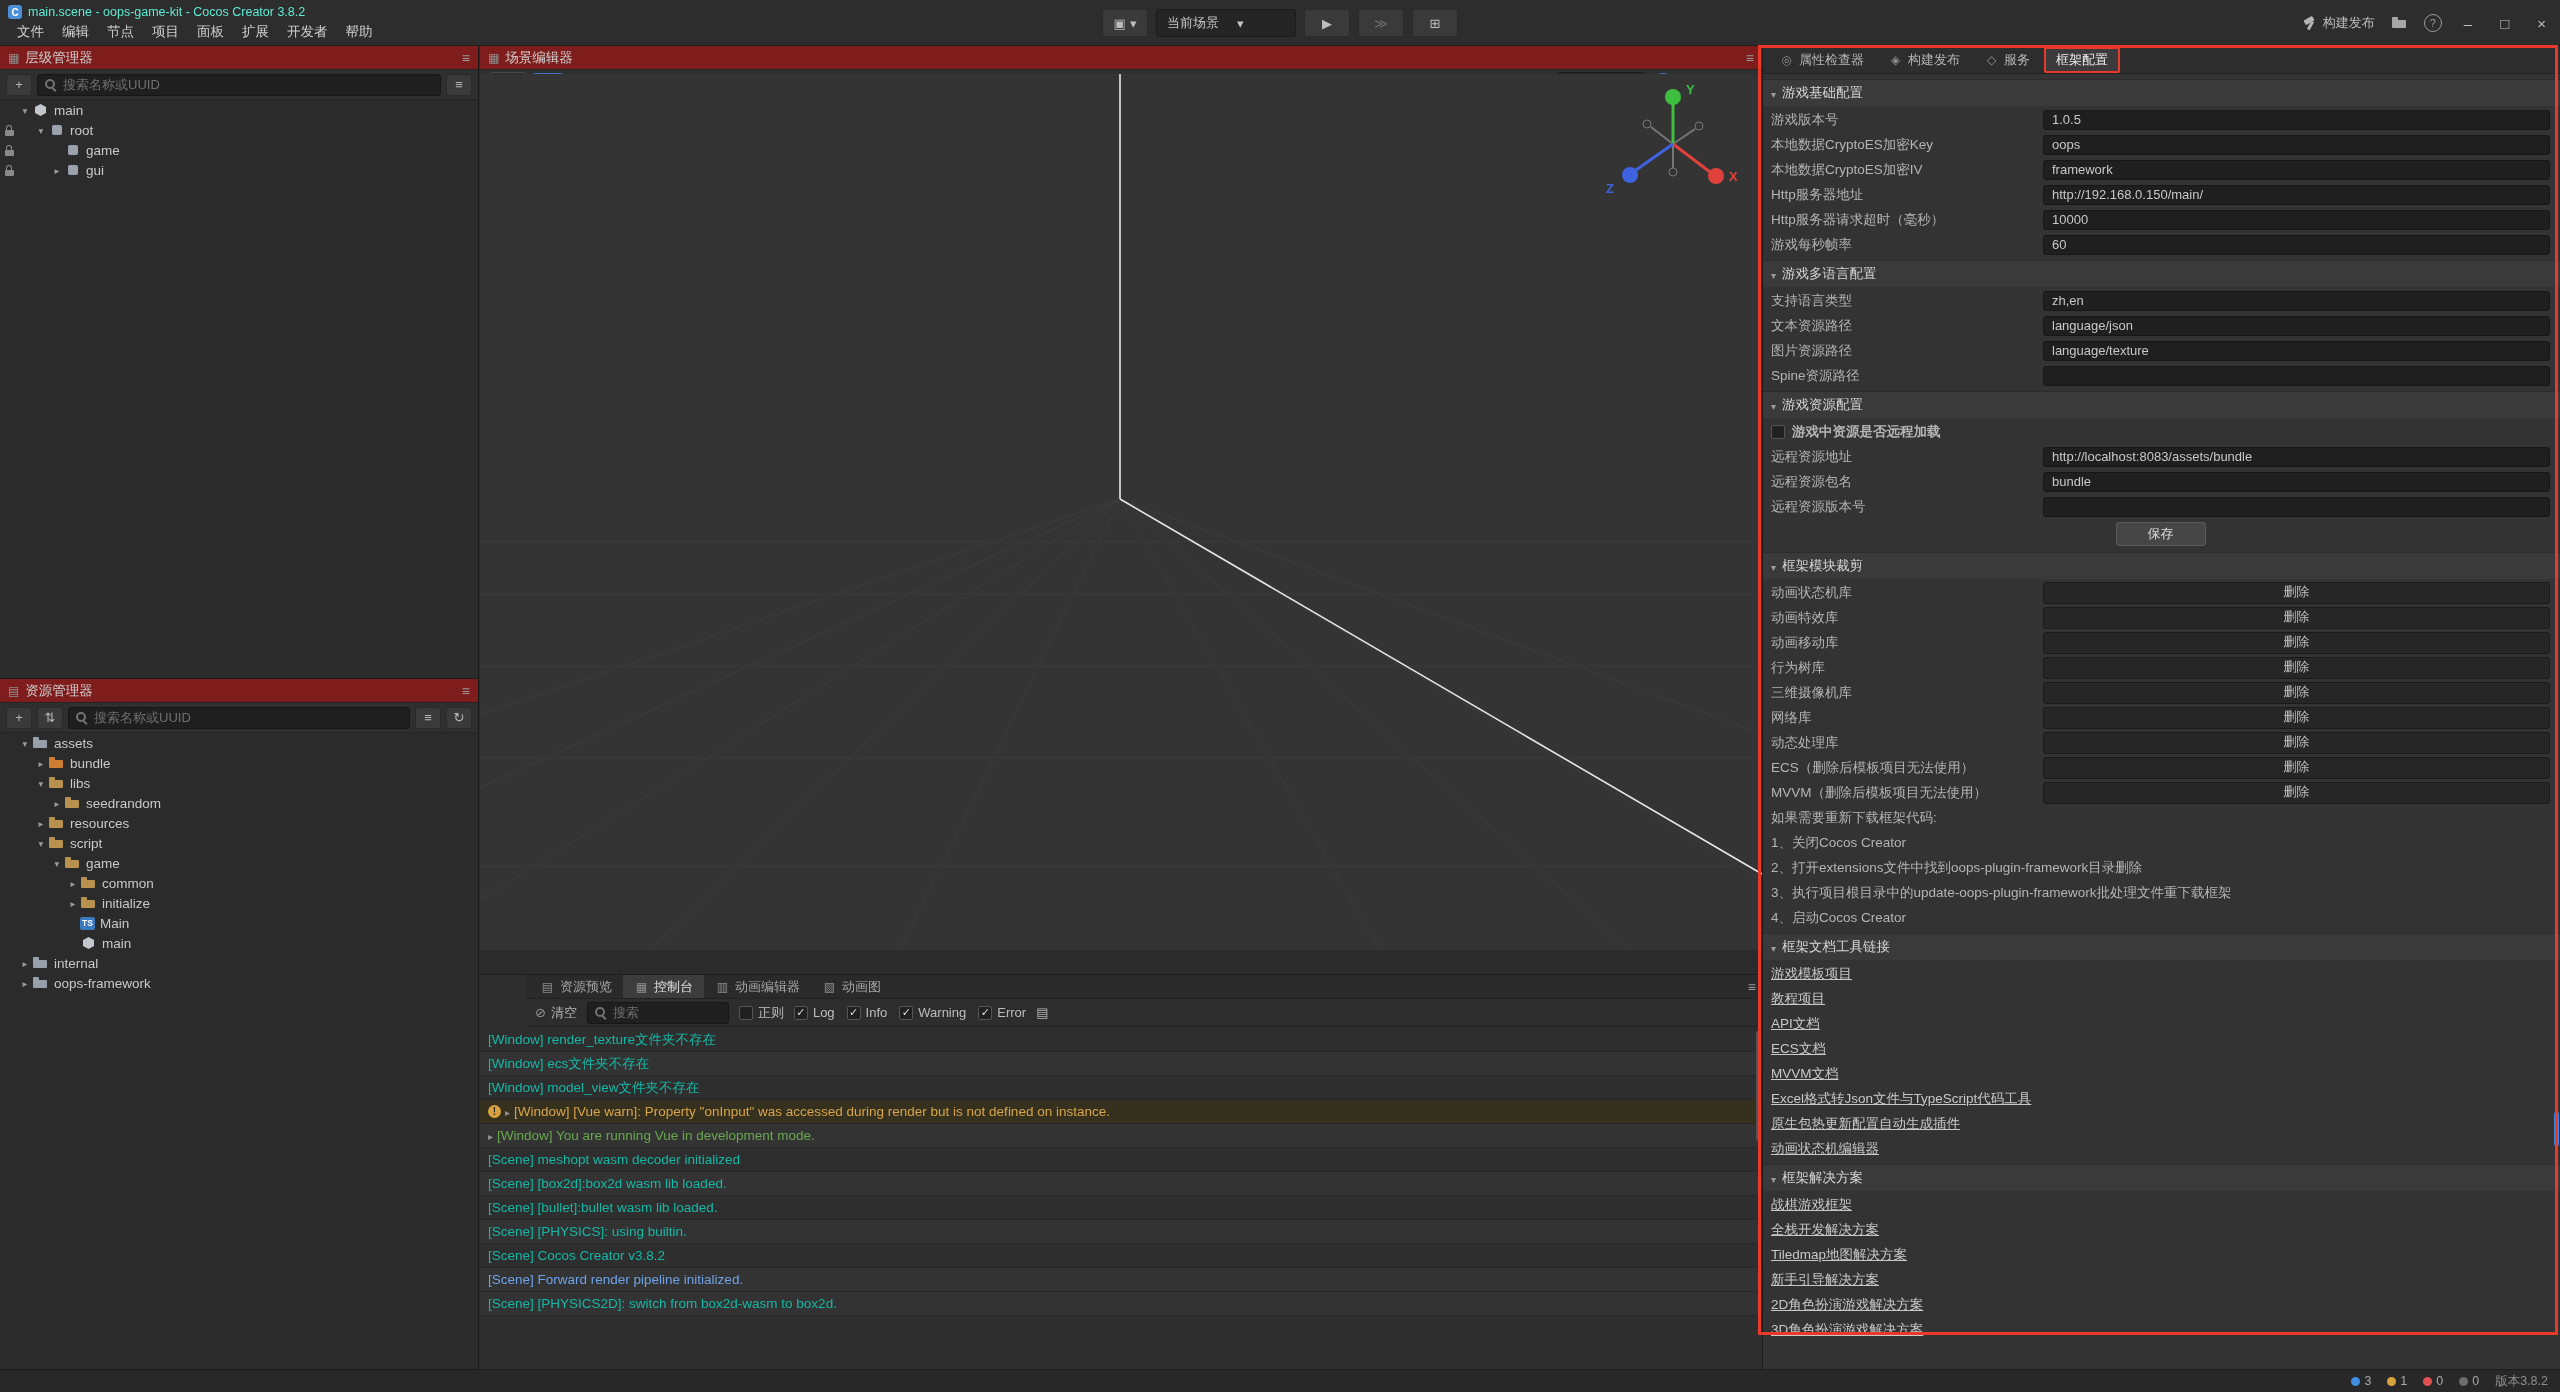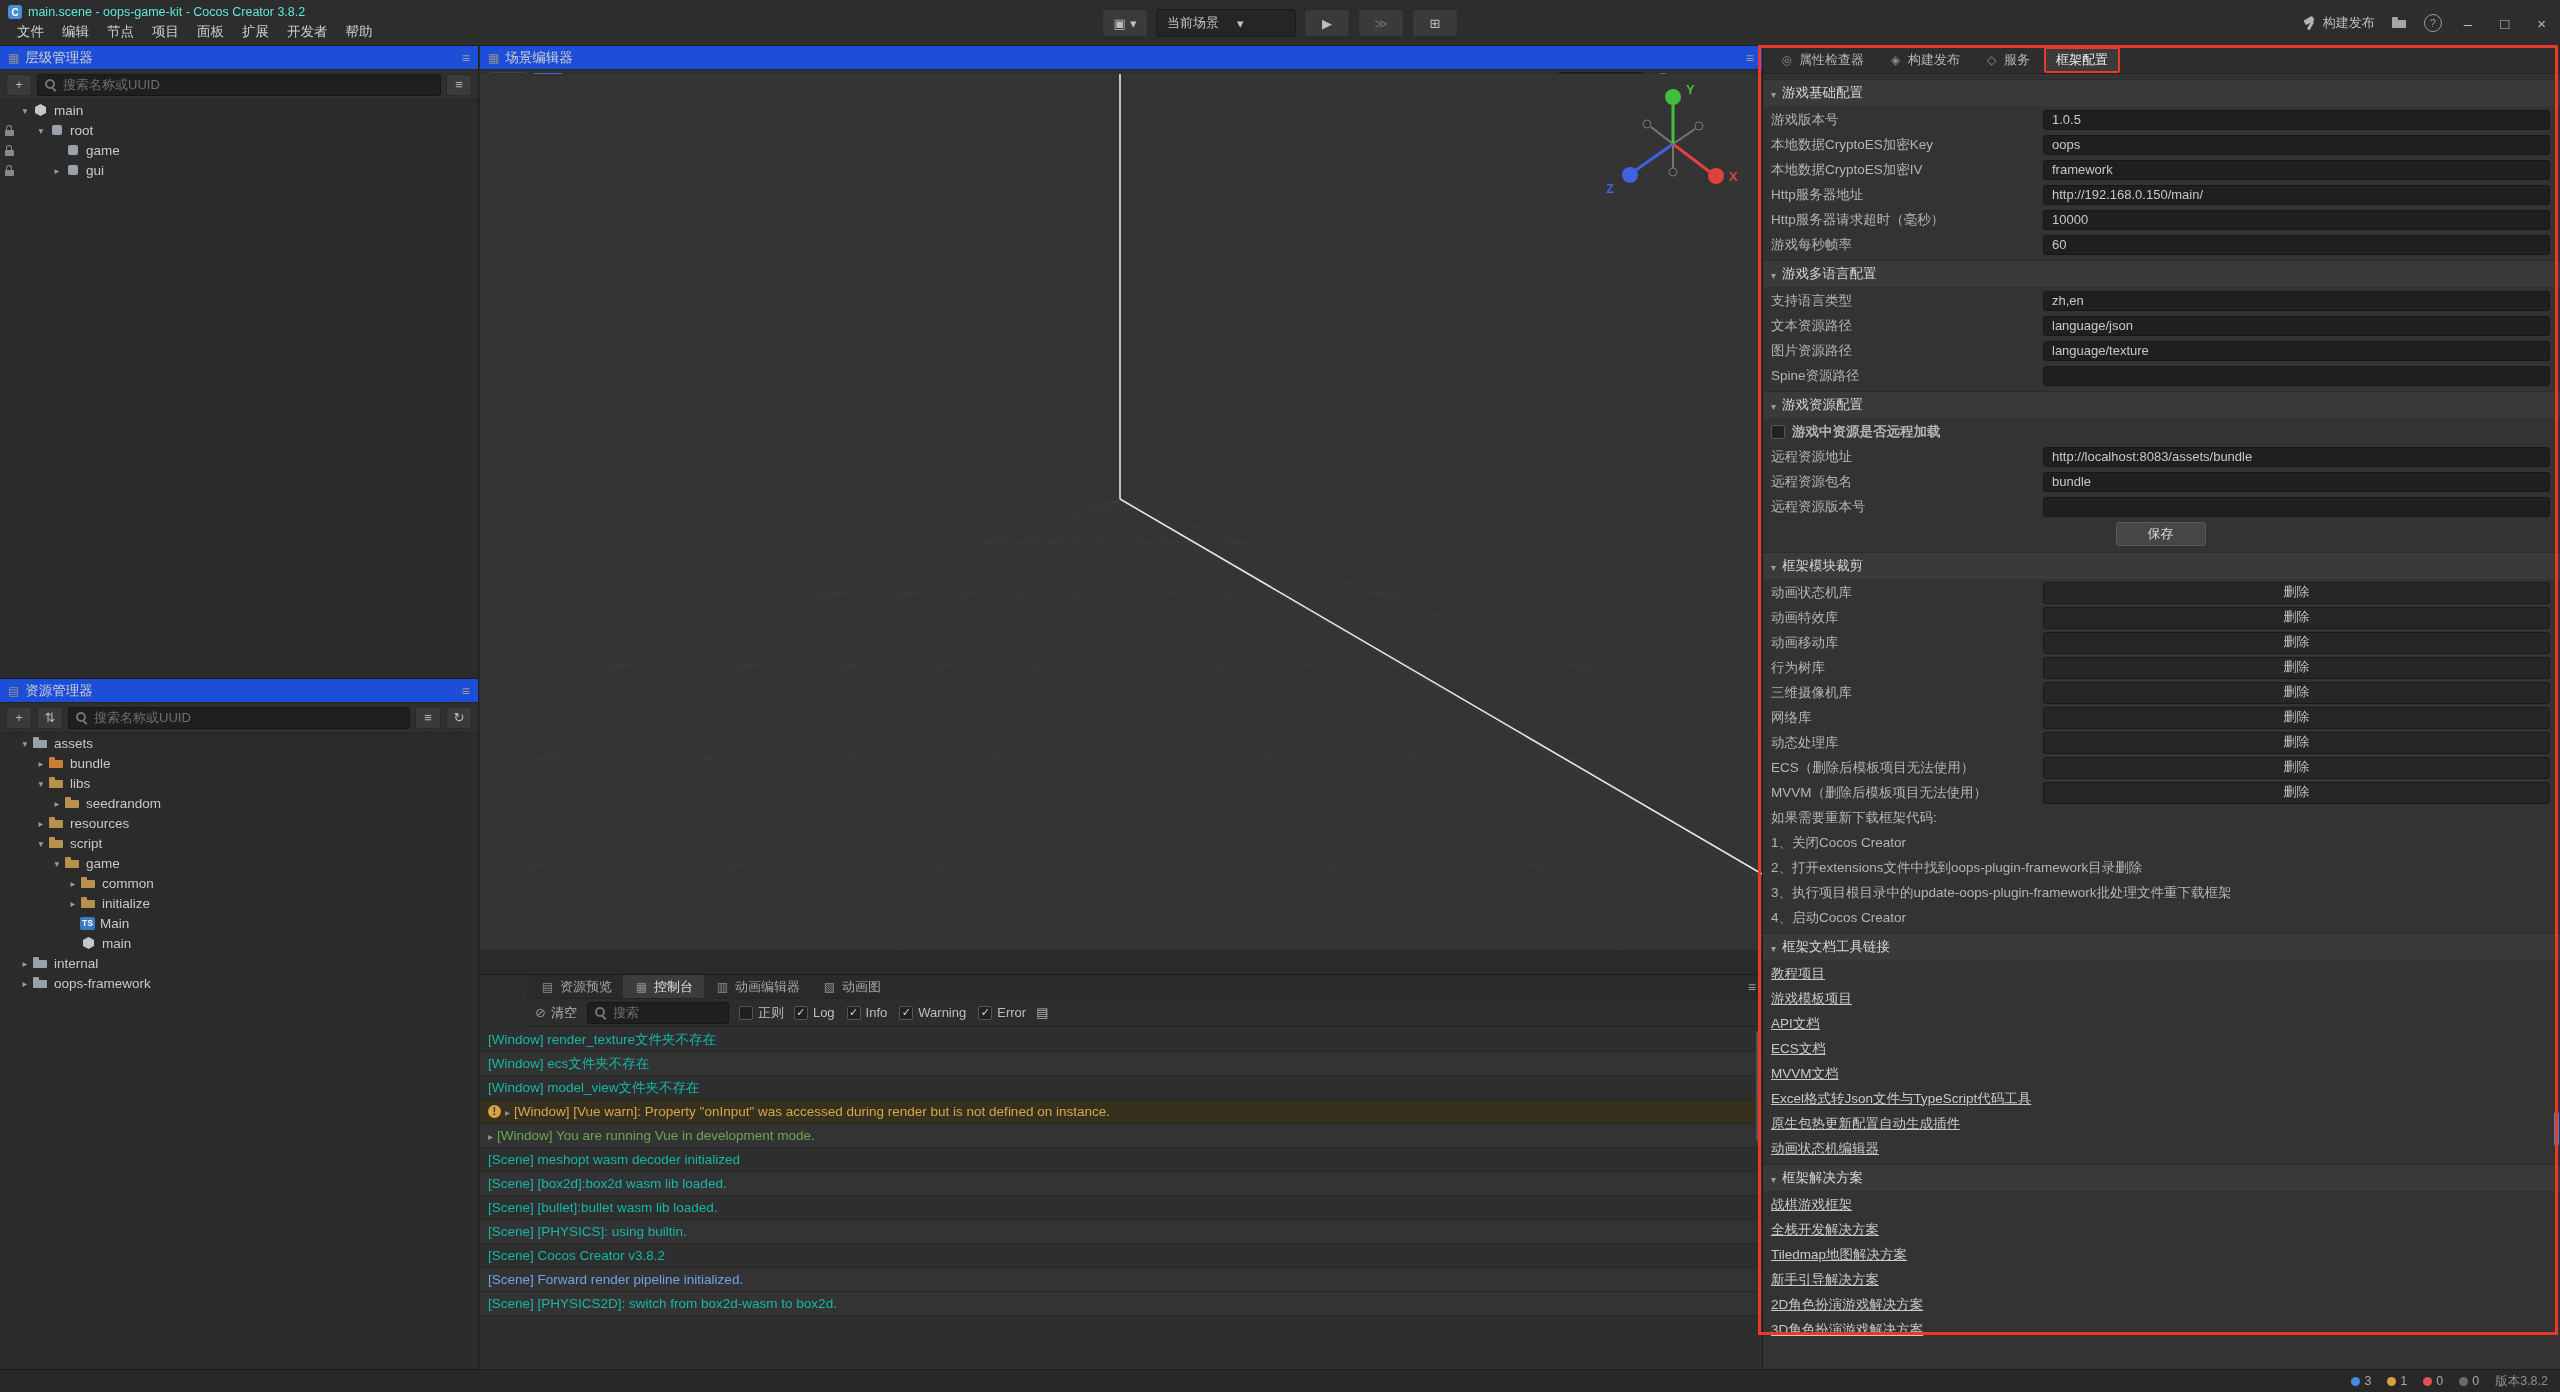--- a/index.html
+++ b/index.html
@@ -43,21 +43,21 @@
   .tb-btn.dim{color:#6d6d6d;}
   .scene-select{height:26px;background:#252525;border:1px solid #1b1b1b;border-radius:3px;display:inline-flex;align-items:center;gap:18px;color:#c4c4c4;font-size:13px;padding:0 10px;min-width:118px;cursor:pointer;}
   .tb-right{position:absolute;right:8px;top:0;height:46px;display:flex;align-items:center;gap:16px;color:#bdbdbd;font-size:13px;}
   .winbtn{font-size:15px;color:#bfbfbf;padding:0 6px;cursor:pointer;}
   .buildgrp{display:flex;align-items:center;gap:6px;cursor:pointer;}
   
   .left-col{position:absolute;left:0;top:46px;width:479px;height:1323px;border-right:1px solid #1c1c1c;box-sizing:border-box;background:#2b2b2b;}
   .center-col{position:absolute;left:480px;top:46px;width:1282px;height:1323px;background:#2b2b2b;}
   .right-col{position:absolute;left:1762px;top:46px;width:798px;height:1323px;border-left:1px solid #1c1c1c;box-sizing:border-box;background:#333;}
   
-  .panel-header{height:24px;background:#1d4ed8;border-bottom:1px solid #242424;display:flex;align-items:center;padding:0 8px;gap:6px;box-sizing:border-box;}
+  .panel-header{height:24px;background:#7f1d1d;border-bottom:1px solid #242424;display:flex;align-items:center;padding:0 8px;gap:6px;box-sizing:border-box;}
   .ph-ic{color:#8f8f8f;font-size:12px;}
   .ph-title{font-size:13.5px;color:#cfcfcf;flex:1;white-space:nowrap;}
   .ph-menu{color:#9a9a9a;font-size:14px;cursor:pointer;}
   .srow{height:30px;background:#2f2f2f;border-bottom:1px solid #242424;display:flex;align-items:center;gap:5px;padding:0 6px;box-sizing:border-box;}
   .sbtn{width:24px;height:20px;background:#3a3a3a;border:1px solid #2a2a2a;border-radius:3px;display:inline-flex;align-items:center;justify-content:center;color:#b5b5b5;font-size:13px;flex:none;cursor:pointer;}
   .searchbox{flex:1;height:20px;background:#1f1f1f;border:1px solid #161616;border-radius:3px;display:flex;align-items:center;gap:4px;padding:0 6px;}
   .searchbox input{flex:1;background:transparent;border:none;outline:none;color:#bbb;font-size:13px;font-family:inherit;min-width:0;}
   .searchbox input::placeholder{color:#6f6f6f;}
   
   .tree{overflow:hidden;}
@@ -710,24 +710,24 @@
           <span class="itext">3、执行项目根目录中的update-oops-plugin-framework批处理文件重下载框架</span>
         </div>
         <div class="irow">
           <span class="itext">4、启动Cocos Creator</span>
         </div>
         <div class="sechead">
           <span class="scaret"></span>
           <span class="sectitle">框架文档工具链接</span>
         </div>
         <div class="irow">
+          <a class="ilink">游戏模板项目</a>
+        </div>
+        <div class="irow">
           <a class="ilink">教程项目</a>
-        </div>
-        <div class="irow">
-          <a class="ilink">游戏模板项目</a>
         </div>
         <div class="irow">
           <a class="ilink">API文档</a>
         </div>
         <div class="irow">
           <a class="ilink">ECS文档</a>
         </div>
         <div class="irow">
           <a class="ilink">MVVM文档</a>
         </div>

